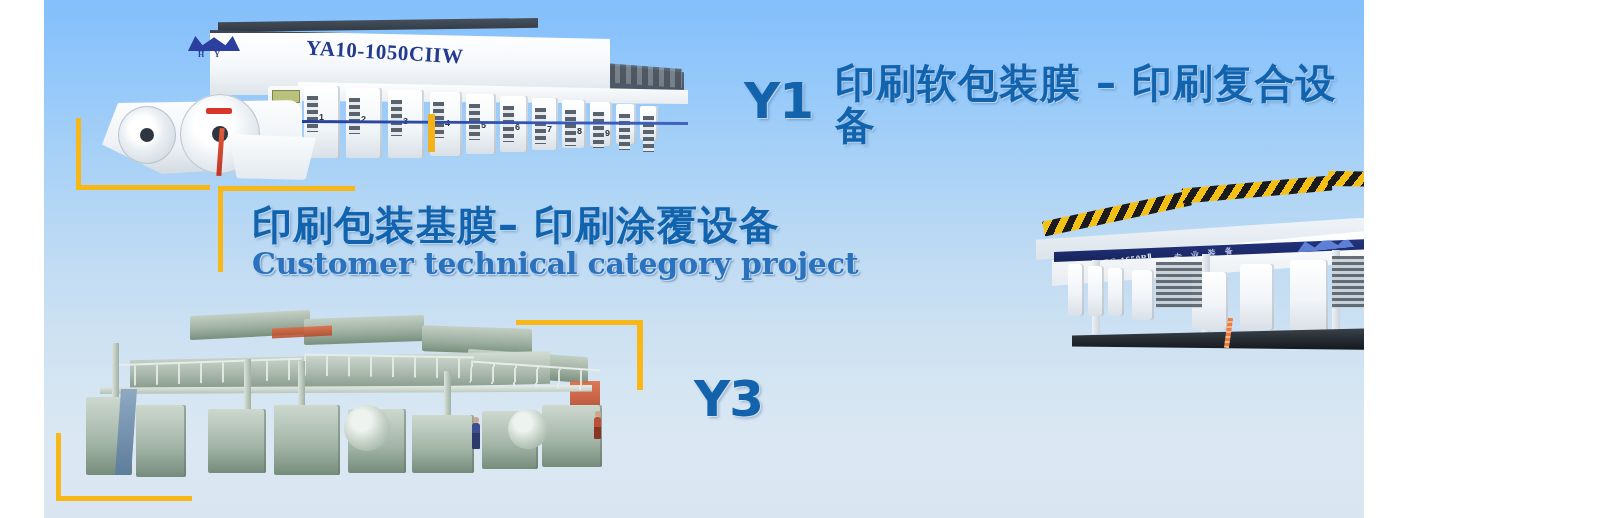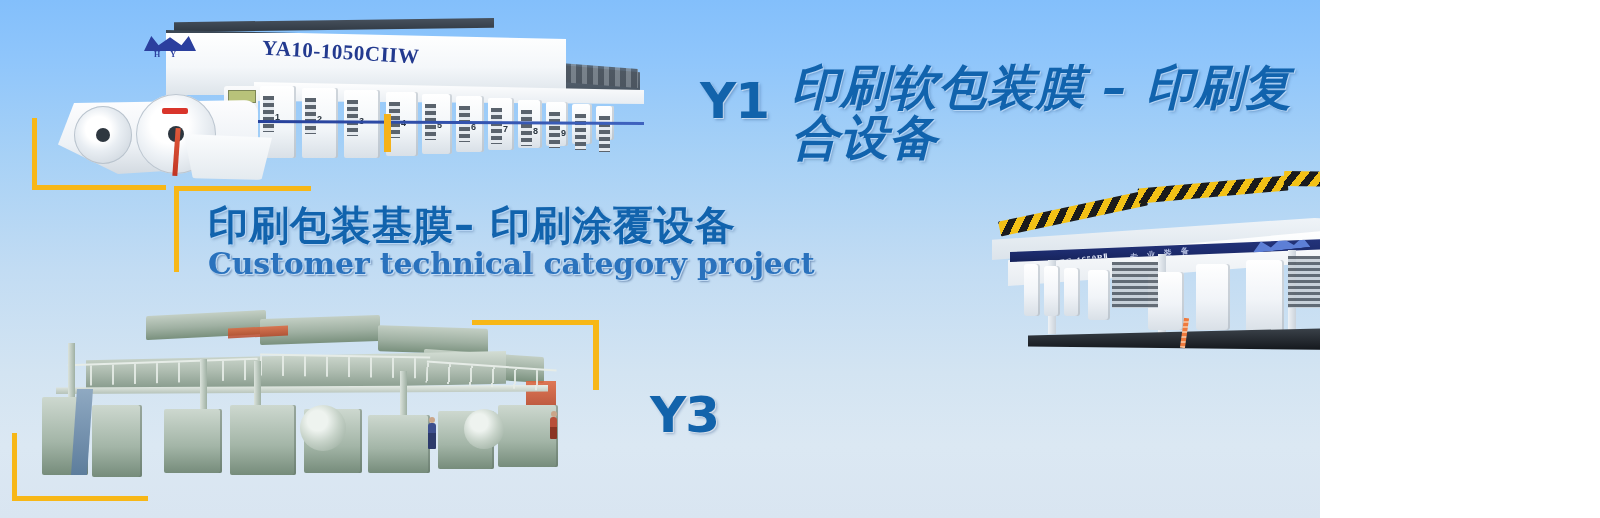--- a/index.html
+++ b/index.html
@@ -13,20 +13,21 @@
     height:518px;
     overflow:hidden;
     background:linear-gradient(180deg,
         #83bffb 0%,
         #90c6fb 12%,
         #a7d1f6 30%,
         #c2dcf3 52%,
         #d3e4f2 72%,
         #dbe8f3 86%,
         #d9e5f1 100%);
+    margin-left:44px;
   }
 
   
   .bar{position:absolute;background:#f7b717;}
 
   
   .block{position:absolute;display:flex;align-items:flex-start;}
   .ycode{
     font-family:"DejaVu Sans", sans-serif;
     font-weight:700;
@@ -49,31 +50,31 @@
     font-weight:700;
     color:#2a72bd;
     line-height:1.05;
     letter-spacing:-0.2px;
     text-shadow:1px 1px 0 rgba(200,225,250,.9), 2px 2px 2px rgba(25,60,115,.45);
   }
 
   
   #blk-y1{left:700px;top:62px;}
   #blk-y1 .ycode{font-size:50px;margin-right:22px;margin-top:14px;text-align:center;}
-  #blk-y1 .cn{font-size:48px;font-style:italic;}
+  #blk-y1 .cn{font-size:40px;}
   #blk-y1 .en{font-size:30px;margin-top:2px;}
 
   
   #blk-y2{left:208px;top:204px;}
   #blk-y2 .ycode{font-size:50px;margin-right:22px;margin-top:14px;}
   #blk-y2 .cn{font-size:40px;}
   #blk-y2 .en{font-size:30px;margin-top:2px;}
 
   
-  #blk-y3{left:650px;top:376px;flex-direction:column;}
+  #blk-y3{left:650px;top:360px;flex-direction:column;}
   #blk-y3 .ycode{font-size:50px;margin-right:22px;margin-top:14px;}
   #blk-y3 .cn{font-size:38px;}
   #blk-y3 .en{font-size:29px;margin-top:2px;}
 
   
   .machine{position:absolute;}
 
   
   #m-press{left:58px;top:8px;width:560px;height:168px;}
   #m-press .body{

